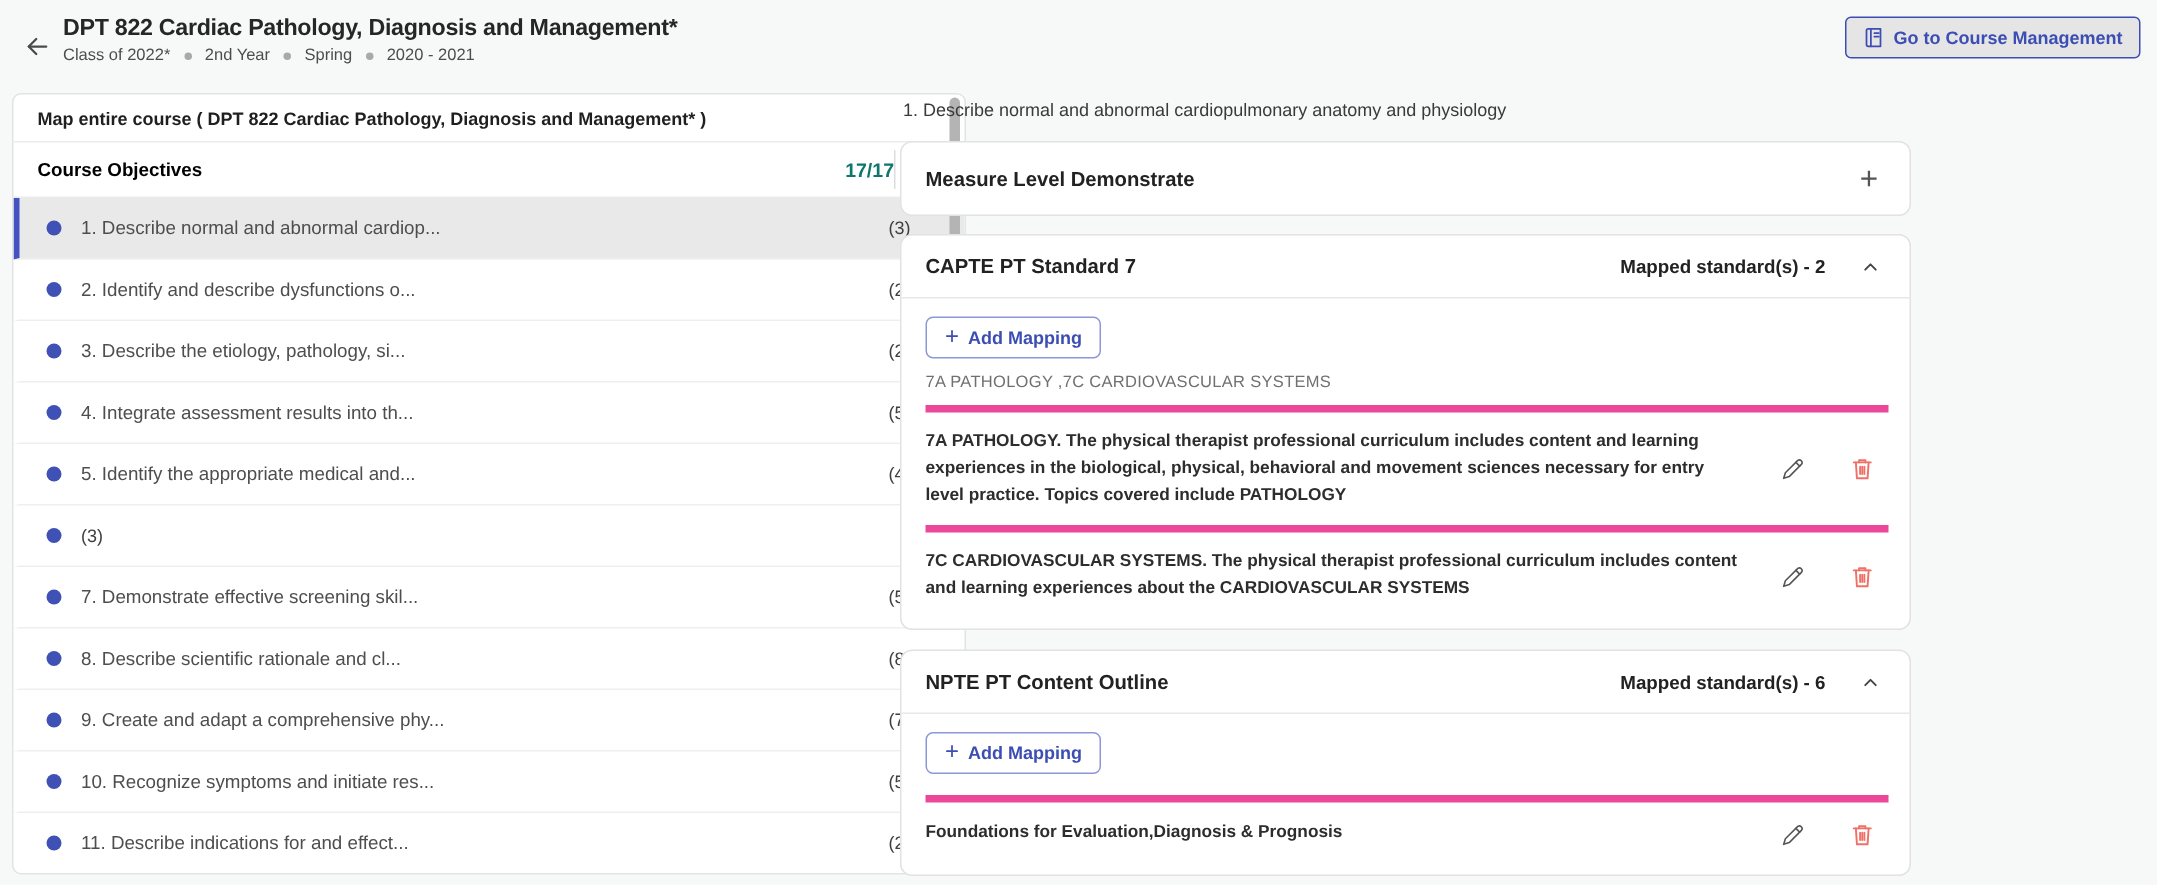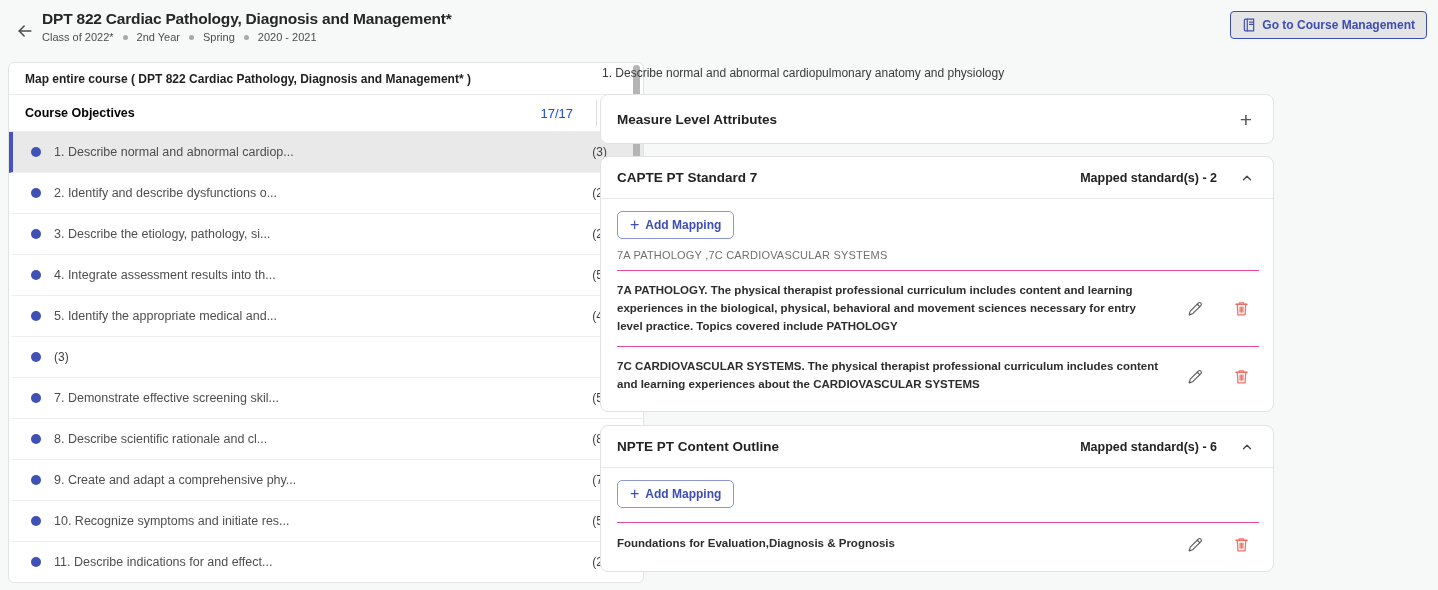--- a/index.html
+++ b/index.html
@@ -40,21 +40,21 @@
   }
   .map-title {
     padding:9px 16px 8px 16px; font-size:12px; font-weight:bold; color:#1f1f1f;
     border-bottom:1px solid #ececec;
   }
   .obj-header {
     height:37px; display:flex; align-items:center; padding:0 12px 0 16px;
     border-bottom:1px solid #ececec;
   }
   .obj-header-label { font-size:12.5px; font-weight:bold; color:#000000; flex:1; }
-  .obj-header-count { font-size:13px; font-weight:normal; color:#1d4ed8; margin-right:23px; }
+  .obj-header-count { font-size:13px; font-weight:bold; color:#0f766e; margin-right:0; }
   .obj-header-divider { width:1px; height:26px; background:#ddd; margin-right:10px; }
   .collapse-btn { width:24px; height:24px; display:flex; align-items:center; justify-content:center; cursor:pointer; }
   .obj-list { }
   .obj-row {
     height:41px; display:flex; align-items:center;
     padding:0 36px 0 18px; border-bottom:1px solid #efefef;
     border-left:4px solid transparent; cursor:pointer;
   }
   .obj-row.selected { background:#e9e9e9; border-left-color:#4453c0; }
   .obj-bullet { width:10px; height:10px; border-radius:50%; background:#3f51b5; margin-right:13px; flex:none; }
@@ -87,21 +87,21 @@
     background:#fff; border:1px solid #8d97d8; border-radius:5px;
     color:#3c4db4; font-size:12px; font-weight:bold; cursor:pointer;
   }
   .add-mapping-plus { font-size:16px; font-weight:400; line-height:1; }
   .mapping-summary {
     font-size:11px; color:#707070; letter-spacing:0.2px; margin:10px 0 9px 0;
   }
   .mapping-list { }
   .mapping-row {
     display:flex; align-items:center; gap:26px;
-    padding:11px 8px 11px 0; border-top:1px solid #ec4899;
+    padding:11px 8px 11px 0; border-top:5px solid #ec4899;
   }
   .mapping-text {
     flex:1; font-size:11.5px; font-weight:bold; color:#2d2d2d; line-height:1.55;
     max-width:716px;
   }
   .icon-btn { width:20px; height:20px; flex:none; display:flex; align-items:center; justify-content:center; cursor:pointer; }
   .npte-spacer { height:14px; }
 </style>
 </head>
 <body>
@@ -203,21 +203,21 @@
     </div>
   </div>
   <div class="lp-scrollbar"></div>
 </div>
 
 <div class="main">
   <div class="objective-title">1. Describe normal and abnormal cardiopulmonary anatomy and physiology</div>
 
   <div class="card" style="margin-bottom:12px;">
     <div class="card-header" style="height:48px;">
-      <div class="card-title">Measure Level Attributes</div>
+      <div class="card-title">Measure Level Demonstrate</div>
       <div class="plus-btn">
           <span>+</span>
         </div>
     </div>
   </div>
 
   <div class="card has-body">
     <div class="card-header">
       <div class="card-title">CAPTE PT Standard 7</div>
       <div class="mapped-label">Mapped standard(s) - 2</div>

